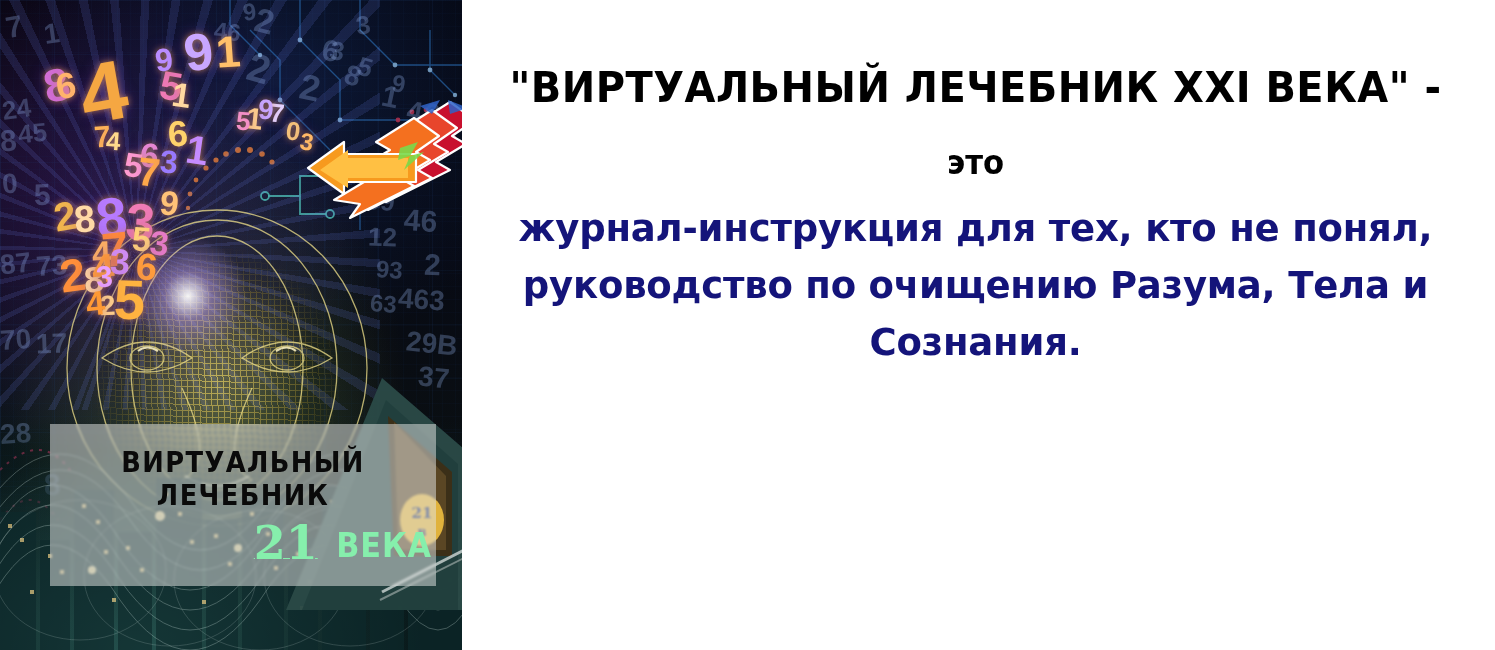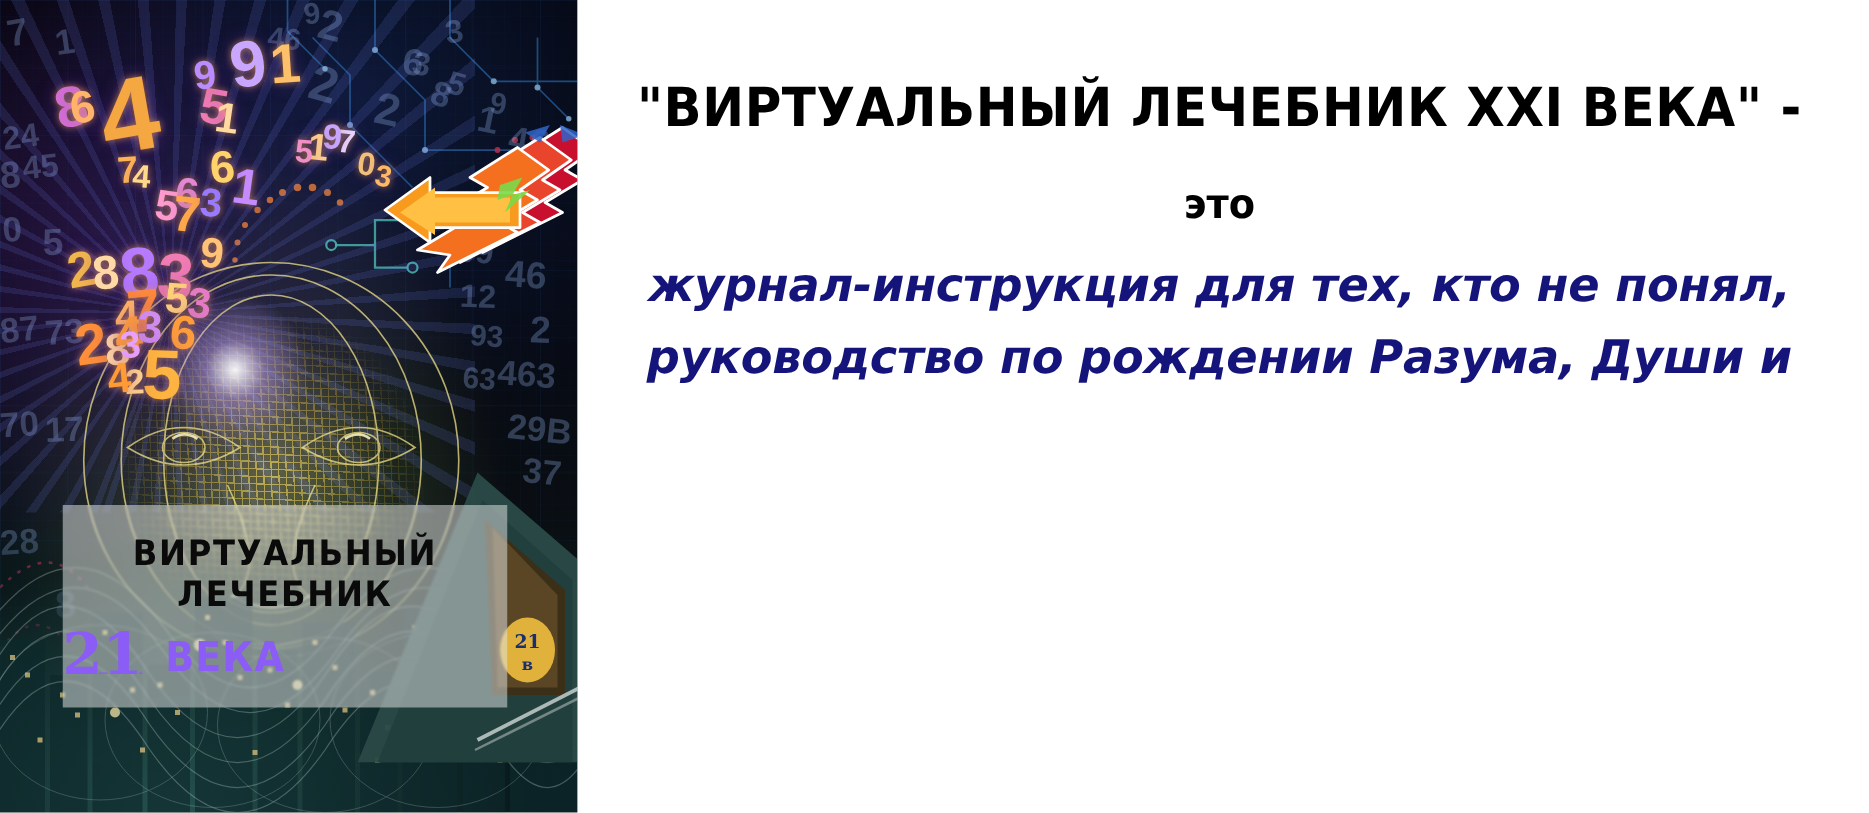--- a/index.html
+++ b/index.html
@@ -175,46 +175,47 @@
     left: 300px;
     top: 96px;
     width: 175px;
     height: 130px;
   }
 
   
   .plate {
     position: absolute;
     left: 50px;
-    top: 404px;
+    top: 424px;
     width: 356px;
     height: 162px;
     background: rgba(226,228,226,0.52);
     backdrop-filter: blur(1px);
+    padding-left: 30px;
   }
   .plate-title {
     position: absolute;
     left: 0;
     right: 0;
     top: 22px;
     text-align: center;
     color: #0a0a0a;
     font-family: "DejaVu Sans", sans-serif;
     font-weight: 700;
     font-size: 28px;
     letter-spacing: 1.5px;
     transform: scaleX(0.92);
   }
   .plate-sub {
     position: absolute;
     left: 0;
     right: 0;
     top: 92px;
-    text-align: left;
-    color: #8b5cf6;
+    text-align: right;
+    color: #86efac;
     white-space: nowrap;
     text-decoration: underline;
   }
   .plate-sub .num {
     font-family: "DejaVu Serif", serif;
     font-weight: 700;
     font-size: 46px;
     vertical-align: -2px;
   }
   .plate-sub .word {
@@ -277,21 +278,20 @@
 
   .body-text {
     position: absolute;
     left: 8px;
     right: 14px;
     top: 200px;
     text-align: center;
     color: #14147a;
     font-family: "DejaVu Sans", sans-serif;
     font-weight: 700;
-    font-style: italic;
     font-size: 37px;
     line-height: 57px;
     letter-spacing: -0.2px;
   }
   .body-text .ln {
     display: block;
     white-space: nowrap;
   }
 </style>
 </head>
@@ -585,18 +585,19 @@
   </div>
 
   <div class="panel">
 
     <div class="headline">"ВИРТУАЛЬНЫЙ ЛЕЧЕБНИК XXI ВЕКА" -</div>
 
     <div class="headline-2">это</div>
 
     <div class="body-text" id="body-text">
         <span class="ln">журнал-инструкция для тех, кто не понял,</span>
-        <span class="ln">руководство  по рождении Разума, Души и</span>
+        <span class="ln">руководство  по очищению Разума, Тела и</span>
+        <span class="ln">Сознания.</span>
       </div>
 
   </div>
 
 </div>
 
 </body></html>

